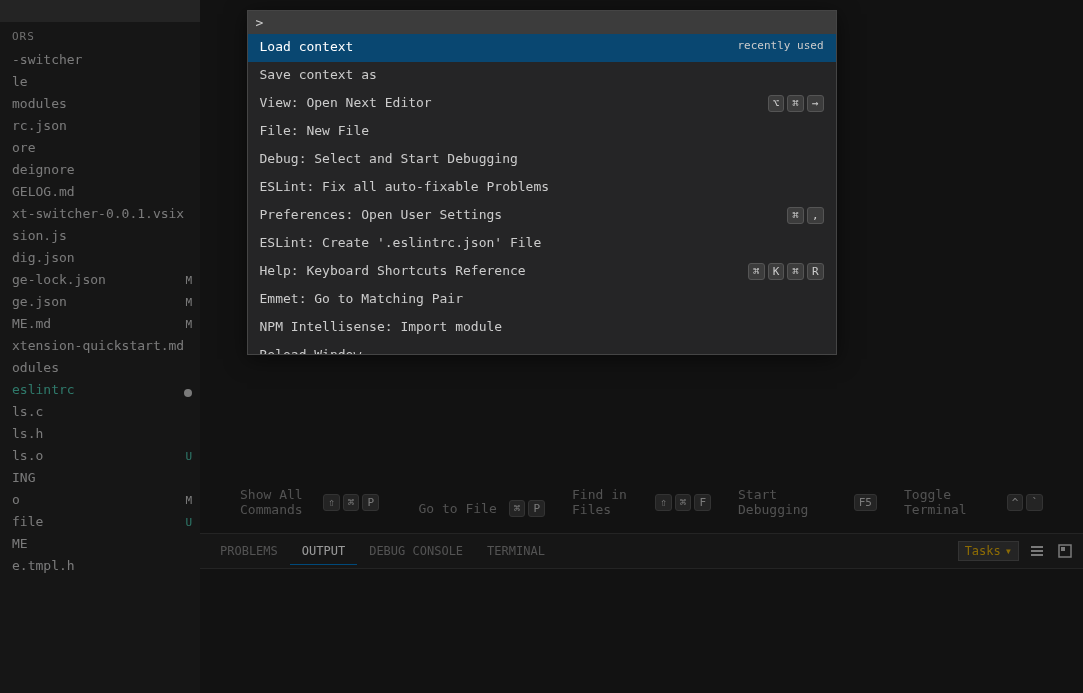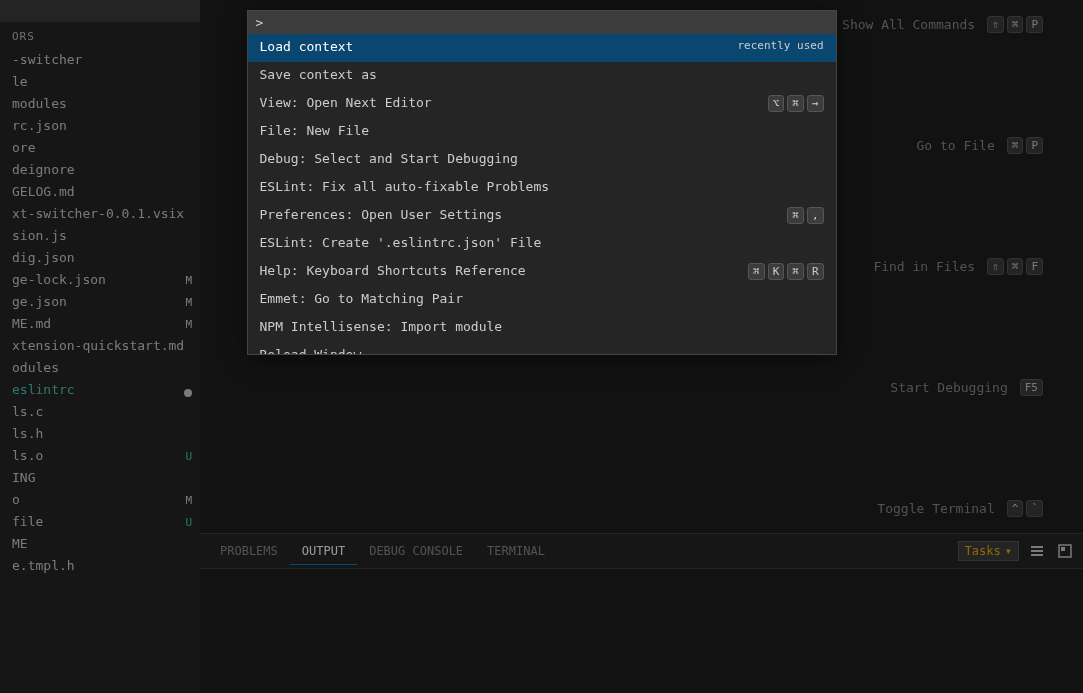--- a/index.html
+++ b/index.html
@@ -223,23 +223,23 @@
 
     
     .info-area {
       position: absolute;
       top: 0;
       left: 200px;
       right: 0;
       bottom: 160px;
       background: #1e1e1e;
       display: flex;
-      flex-direction: column;
+      flex-direction: row;
       align-items: flex-end;
-      justify-content: space-between;
+      justify-content: center;
       padding: 16px 40px;
       gap: 27px;
     }
 
     .info-row {
       display: flex;
       align-items: center;
       justify-content: flex-end;
       gap: 12px;
       color: #8a8a8a;

